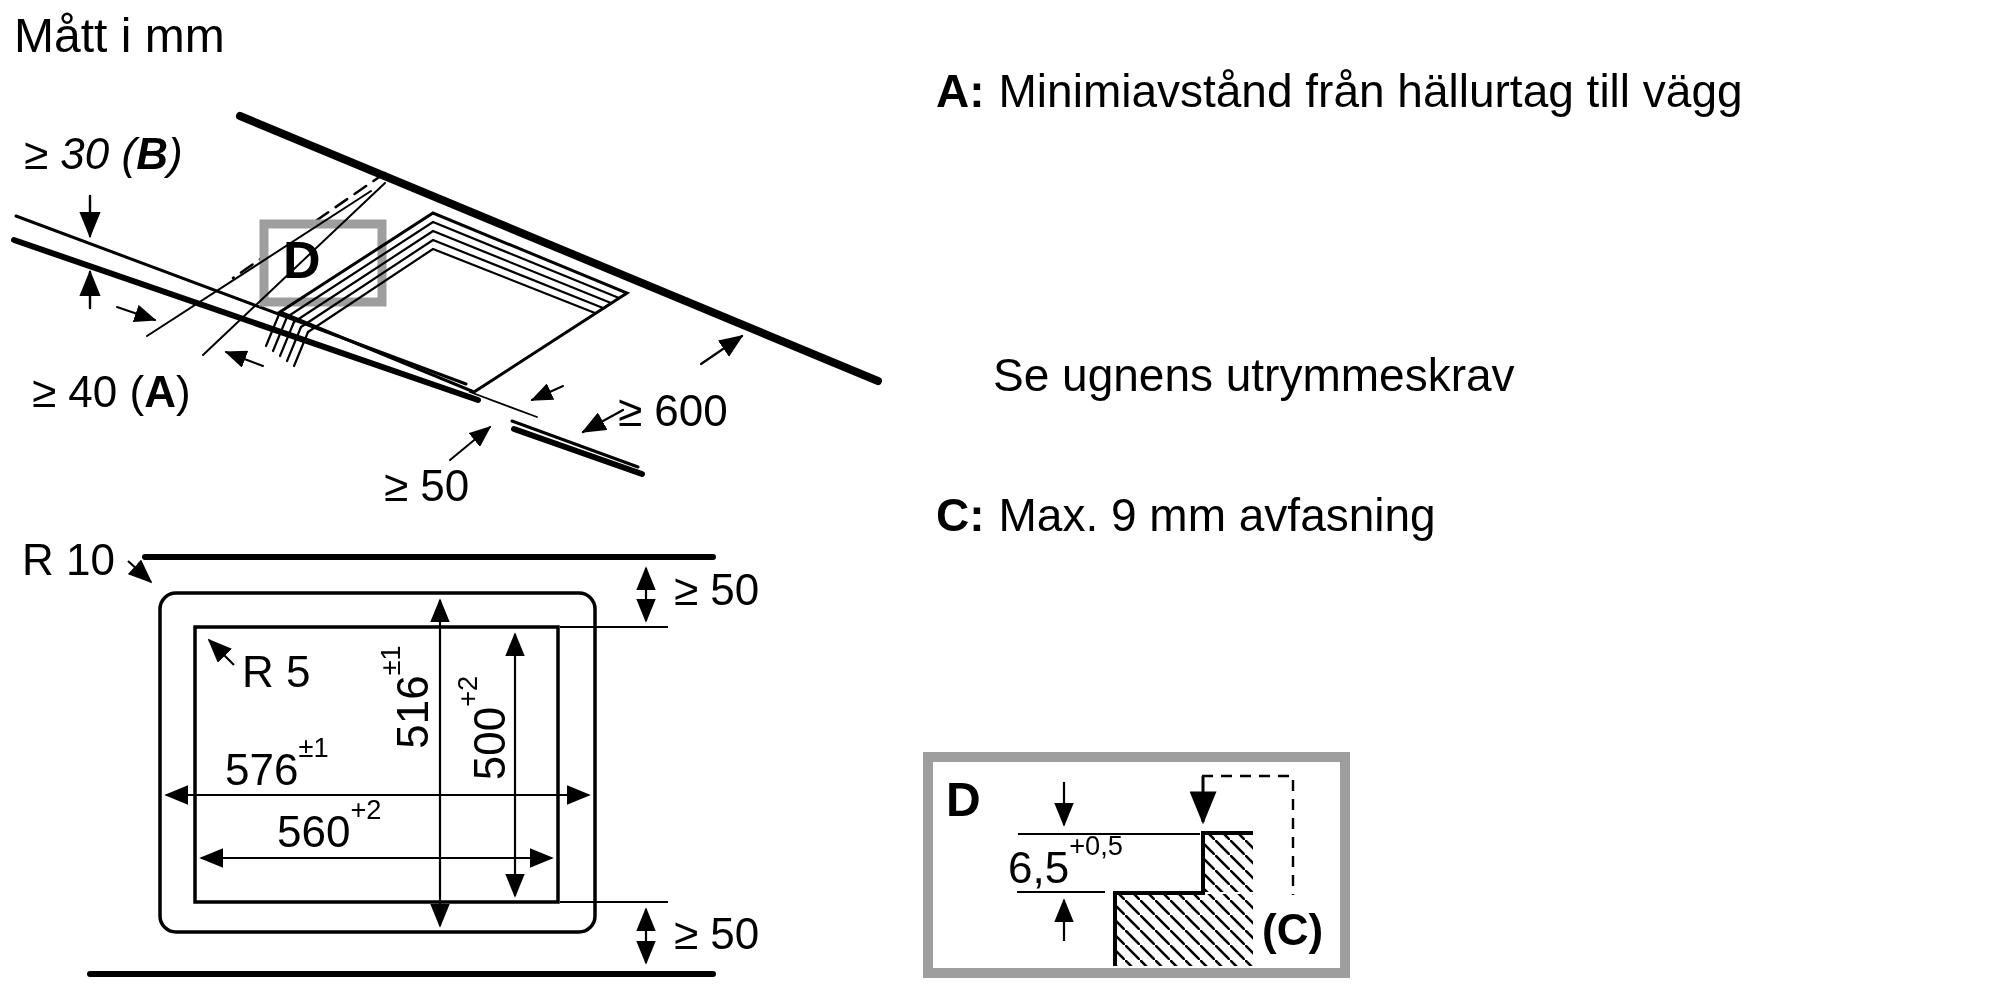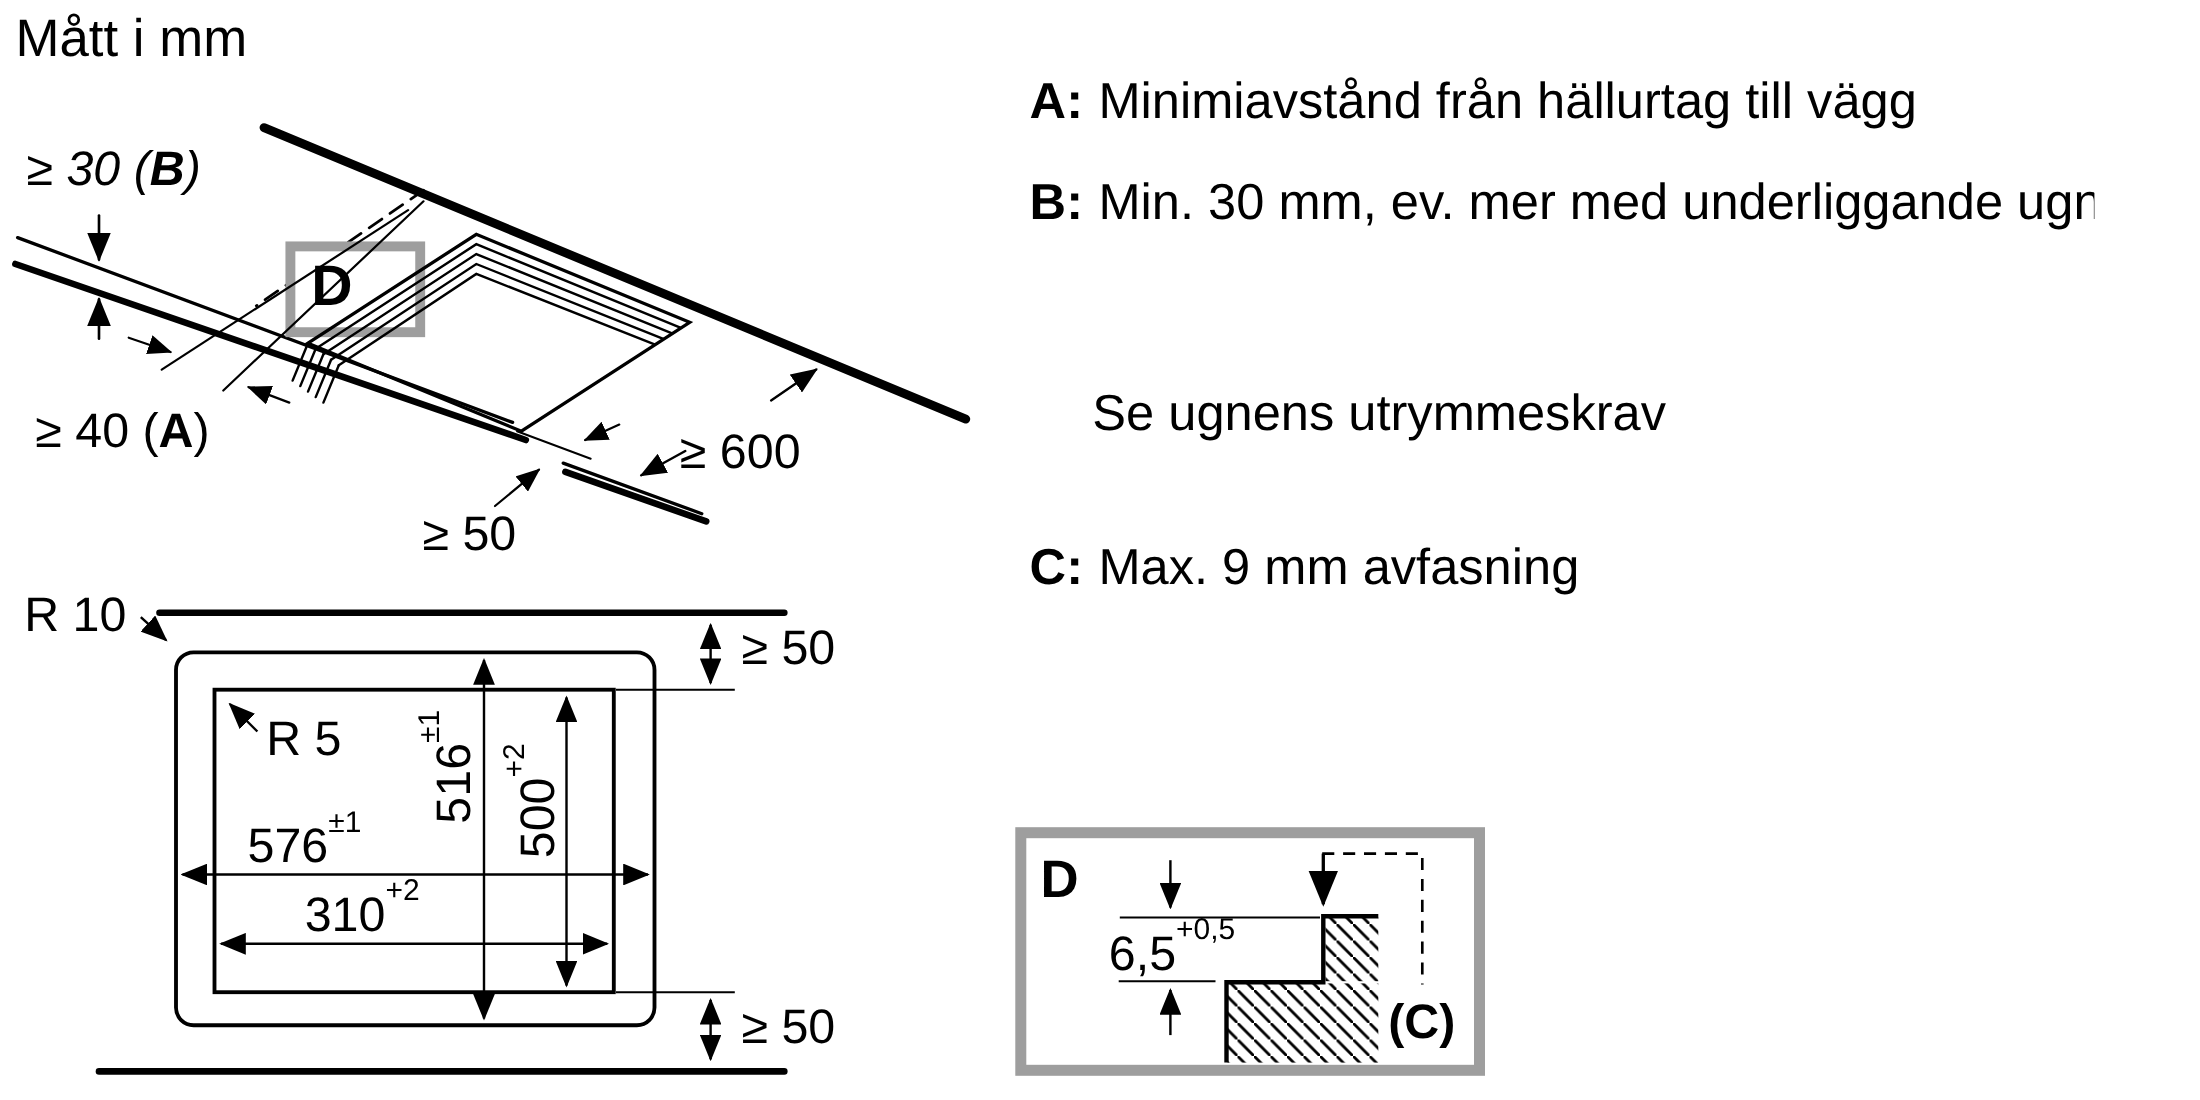--- a/index.html
+++ b/index.html
@@ -118,28 +118,27 @@
 
   <div class="lbl f48" style="left:14px;top:12px;">Mått i mm</div>
 
   <div class="lbl f44" style="left:24px;top:132px;font-style:italic;"><span>≥ 30 (</span><span class="marker-letter">B</span><span>)</span></div>
   <div class="lbl f44" style="left:32px;top:370px;"><span>≥ 40 (</span><span class="marker-letter">A</span><span>)</span></div>
   <div class="lbl f44" style="left:618px;top:370px;margin-top:19px;">≥ 600</div>
   <div class="lbl f44" style="left:384px;top:464px;">≥ 50</div>
   <div class="lbl bold" style="left:283px;top:234px;font-size:52px;">D</div>
 
   <div class="lbl f46" style="left:936px;top:68px;"><span class="note-label">A:</span><span>Minimiavstånd från hällurtag till vägg</span></div>
-  <div class="lbl f46" style="left:936px;top:160px;"><span class="note-label">B:</span><span>Min. 30 mm, ev. mer med underliggande ugn</span></div>
   <div class="lbl f46" style="left:993px;top:352px;">Se ugnens utrymmeskrav</div>
   <div class="lbl f46" style="left:936px;top:492px;"><span class="note-label">C:</span><span>Max. 9 mm avfasning</span></div>
 
   <div class="lbl f44" style="left:22px;top:538px;">R 10</div>
   <div class="lbl f44" style="left:242px;top:650px;">R 5</div>
   <div class="lbl f44" style="left:225px;top:748px;"><span>576</span><sup>±1</sup></div>
-  <div class="lbl f44" style="left:277px;top:810px;"><span>310</span><sup>+2</sup></div>
+  <div class="lbl f44" style="left:277px;top:810px;"><span>560</span><sup>+2</sup></div>
   <div class="lbl f44 rot" style="left:413px;top:697px;"><span>516</span><sup>±1</sup></div>
   <div class="lbl f44 rot" style="left:490px;top:728px;"><span>500</span><sup>+2</sup></div>
   <div class="lbl f44" style="left:674px;top:568px;">≥ 50</div>
   <div class="lbl f44" style="left:674px;top:912px;">≥ 50</div>
 
   <div class="lbl bold f48" style="left:946px;top:776px;">D</div>
   <div class="lbl f44" style="left:1008px;top:846px;"><span>6,5</span><sup>+0,5</sup></div>
   <div class="lbl bold f44" style="left:1262px;top:908px;"><span>(</span><span>C</span><span>)</span></div>
 
 </div>

